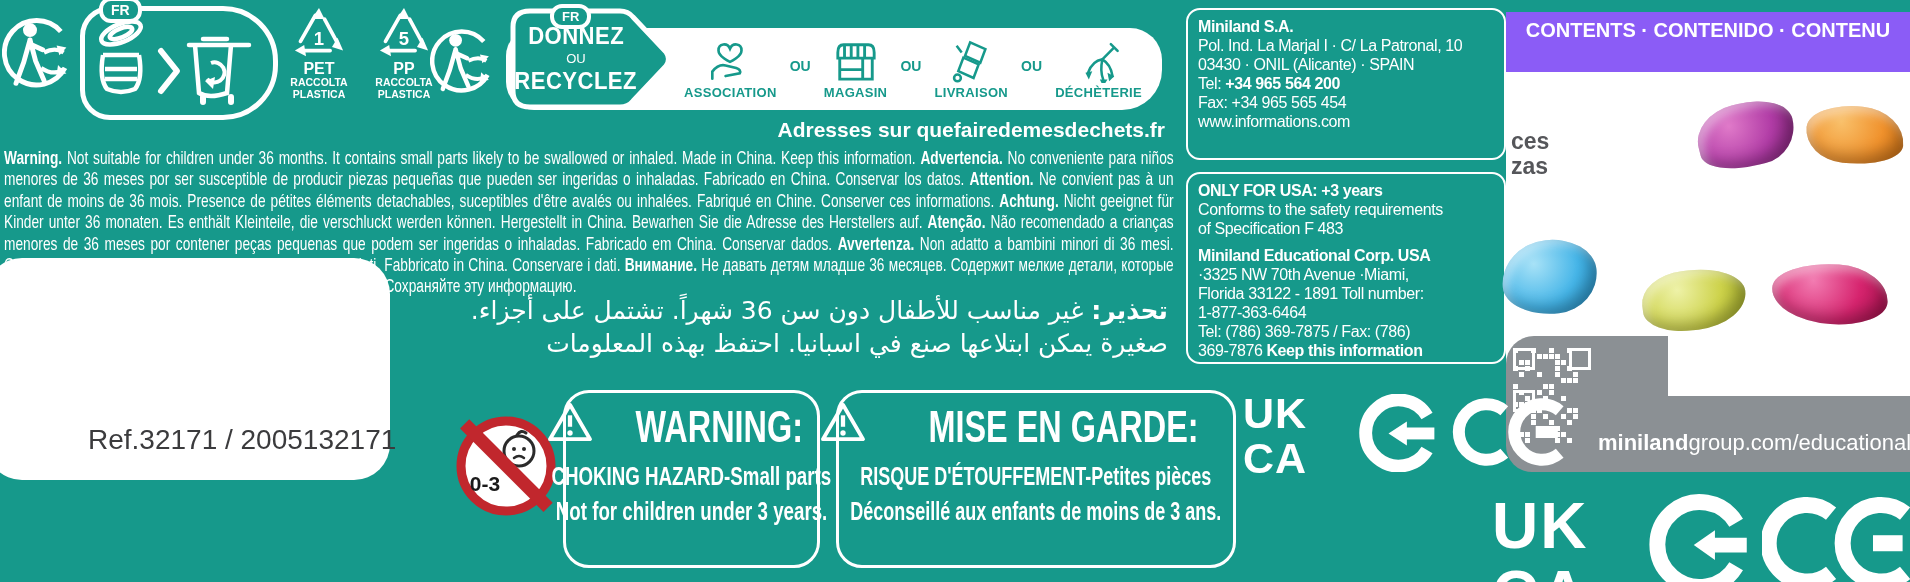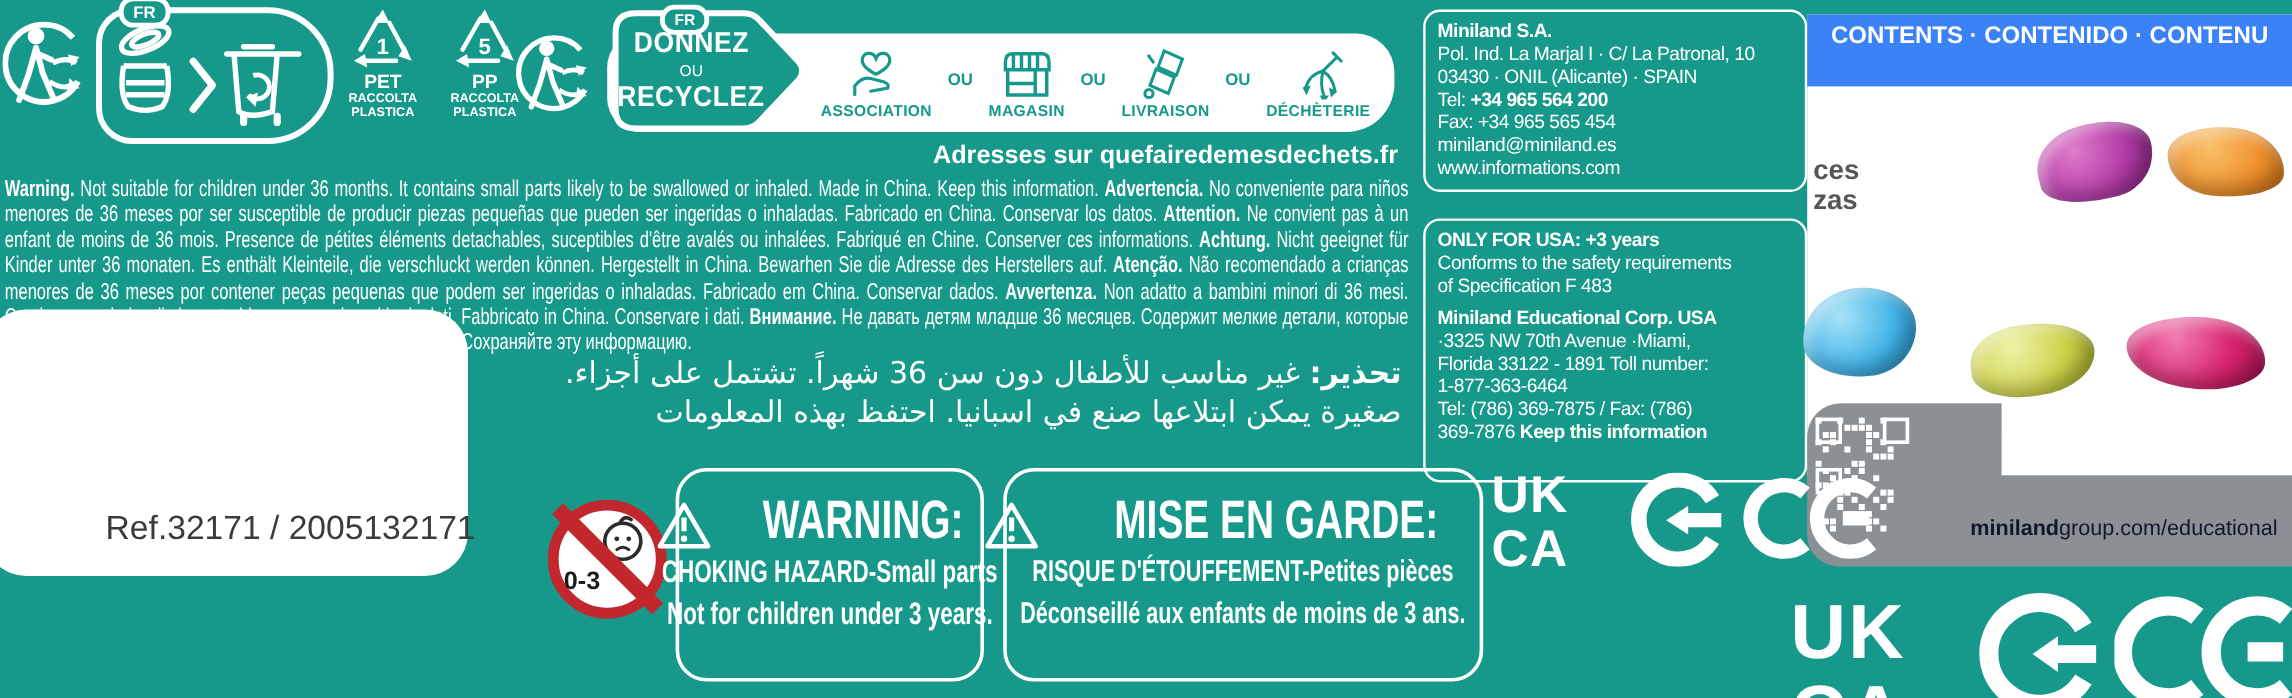--- a/index.html
+++ b/index.html
@@ -31,46 +31,46 @@
   .frpill{left:44px;top:-2px;background:#16998b;border:4px solid #fff;border-radius:12px;padding:0 8px;font-weight:bold;font-size:13px;color:#fff;line-height:17px}
   #adresses{left:700px;top:118px;width:465px;text-align:right;font-weight:bold;font-size:21px;color:#fff}
 
   
   #warning-paragraph{left:4px;top:147px;width:1620px;transform:scaleX(.722);transform-origin:top left;color:#fff;font-size:19px;line-height:21.4px;text-align:justify}
   #arabic{left:400px;top:294px;width:768px;direction:rtl;text-align:right;color:#fff;font-family:"DejaVu Sans",sans-serif;font-size:25px;line-height:33px}
 
   
   .infobox{border:2.5px solid #fff;border-radius:14px;color:#fff;font-size:16px;line-height:19px;letter-spacing:-.4px;padding:7px 10px;box-sizing:border-box}
   #manufacturer-box{left:1186px;top:8px;width:320px;height:152px}
-  #usa-box{left:1186px;top:182px;width:320px;height:220px}
+  #usa-box{left:1186px;top:172px;width:320px;height:192px}
   .gap8{height:8px}
 
   
   #contents-panel{left:1506px;top:12px;width:404px;height:388px;background:#fff}
-  #contents-header{left:1506px;top:12px;width:404px;height:60px;background:#3b82f6;color:#fff;font-weight:bold;font-size:20px;line-height:24px;text-align:center;padding-top:6px;box-sizing:border-box}
+  #contents-header{left:1506px;top:12px;width:404px;height:60px;background:#8b5cf6;color:#fff;font-weight:bold;font-size:20px;line-height:24px;text-align:center;padding-top:6px;box-sizing:border-box}
   #count-50{left:1508px;top:68px;font-weight:normal;font-size:58px;color:#ffffff}
   .partword{left:1511px;font-weight:bold;font-size:23px;color:#55565a}
   .gem{position:absolute;box-shadow:inset -6px -8px 14px rgba(0,0,0,.25),inset 5px 6px 10px rgba(255,255,255,.45)}
 
   
   #qr-tab{left:1506px;top:336px;width:162px;height:70px;background:#8b9094;border-radius:28px 0 0 0}
   #url-band{left:1506px;top:396px;width:404px;height:76px;background:#8b9094;border-radius:0 0 0 26px}
   #qr{left:1513px;top:348px;width:66px;height:96px}
   #qr .m{position:absolute;background:#fff}
-  #url-text{left:1598px;top:430px;width:300px;text-align:right;color:#0f172a;font-size:18px}
+  #url-text{left:1598px;top:430px;width:300px;text-align:right;color:#ffffff;font-size:22px}
 
   
   #ref-panel{left:-14px;top:258px;width:404px;height:222px;background:#fff;border-radius:36px}
   #ref-text{left:88px;top:424px;font-size:28px;color:#3b3b3d}
 
   
   .warnbox{border:3.5px solid #fff;border-radius:26px;color:#fff;display:flex;flex-direction:column;align-items:center;box-sizing:border-box;padding-top:8px}
   #warnbox-en{left:563px;top:390px;width:257px;height:178px}
   #warnbox-fr{left:836px;top:390px;width:400px;height:178px}
-  .warnhead{display:flex;align-items:flex-end;gap:10px;height:58px}
+  .warnhead{display:flex;align-items:flex-start;gap:10px;height:58px}
   .warntitle{font-weight:bold;font-size:45px;transform:scaleX(.72);transform-origin:center;white-space:nowrap}
   .warnline{font-weight:bold;font-size:26px;line-height:35px;transform:scaleX(.72);transform-origin:center;white-space:nowrap}
   #warnbox-fr .warnline{font-size:25px}
 
   
   #ukca{left:1243px;top:391px;color:#fff;font-weight:bold;font-size:43px;line-height:45px;letter-spacing:1px;text-align:center}
   #gmark{left:1348px;top:394px}
   #cemark{left:1452px;top:396px}
   #ukca-lg{left:1492px;top:492px;color:#fff;font-weight:bold;font-size:64px;line-height:68px;letter-spacing:2px;text-align:center}
   #gmark-lg{left:1645px;top:494px}
@@ -208,21 +208,20 @@
     <div><b>تحذير:</b> <span>غير مناسب للأطفال دون سن 36 شهراً. تشتمل على أجزاء.</span></div>
     <div>صغيرة يمكن ابتلاعها صنع في اسبانيا. احتفظ بهذه المعلومات</div>
   </div>
 
   <div class="abs infobox" id="manufacturer-box">
     <div><b>Miniland S.A.</b></div>
     <div>Pol. Ind. La Marjal I · C/ La Patronal, 10</div>
     <div>03430 · ONIL (Alicante) · SPAIN</div>
     <div><span>Tel: </span><b>+34 965 564 200</b></div>
     <div>Fax: +34 965 565 454</div>
-    <div>miniland@miniland.es</div>
     <div>www.informations.com</div>
   </div>
 
   <div class="abs infobox" id="usa-box">
     <div><b>ONLY FOR USA: +3 years</b></div>
     <div>Conforms to the safety requirements</div>
     <div>of Specification F 483</div>
     <div class="gap8"></div>
     <div><b>Miniland Educational Corp. USA</b></div>
     <div>·3325 NW 70th Avenue ·Miami,</div>

